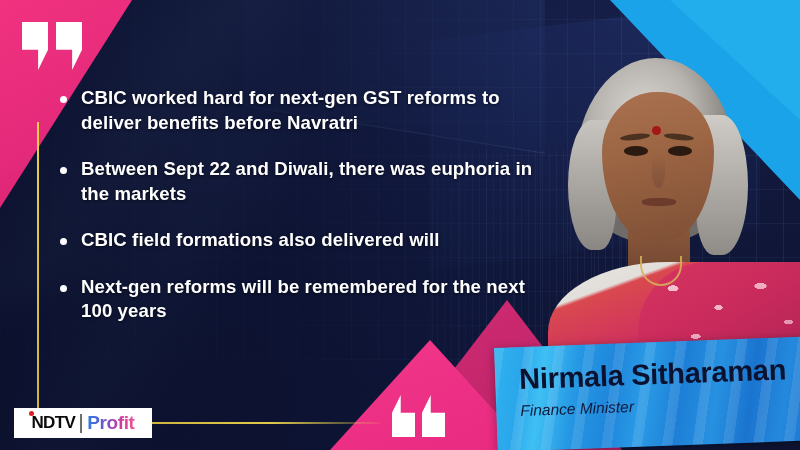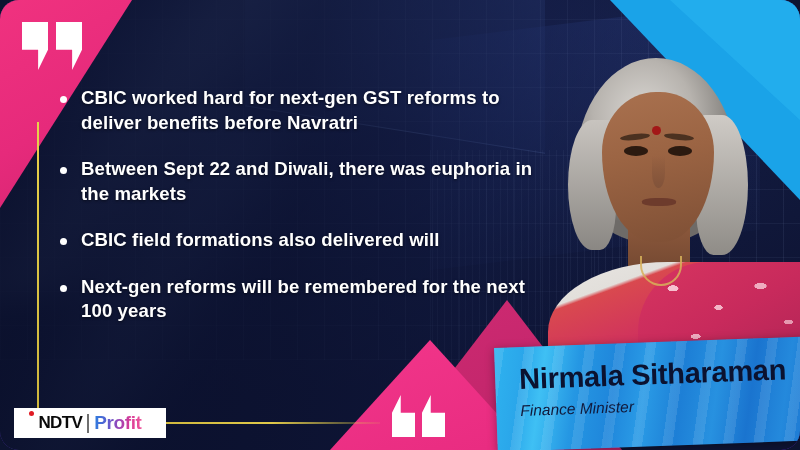--- a/index.html
+++ b/index.html
@@ -4,21 +4,20 @@
 <style>
   * { margin:0; padding:0; box-sizing:border-box; }
   html,body { width:800px; height:450px; overflow:hidden; background:#0d1430; }
   body { font-family:"Liberation Sans", sans-serif; }
 
   #card {
     position:relative;
     width:800px; height:450px;
     overflow:hidden;
     background:#6d28d9;
-    border-radius:19px;
   }
 
   
   .bg-base{
     position:absolute; inset:0;
     background:
       linear-gradient(118deg, rgba(46,66,130,.55) 0%, rgba(14,21,52,.0) 42%),
       radial-gradient(120% 80% at 18% 8%, #2b3d78 0%, #1a2452 38%, #121a3e 68%, #0e1434 100%);
   }
   
@@ -263,21 +262,21 @@
   .nb-role{
     position:relative; z-index:2;
     color:#111a3c;
     font-size:15.5px; font-style:italic;
     margin-top:6px;
   }
 
   
   .logo{
     position:absolute; left:14px; top:408px;
-    width:152px; height:30px;
+    width:138px; height:30px;
     background:#ffffff;
     display:flex; align-items:center; justify-content:center;
     gap:5px;
   }
   .logo-ndtv{
     font-size:17px; font-weight:bold; color:#0a0a0a;
     letter-spacing:-.6px; position:relative;
   }
   .logo-dot{
     position:absolute; left:15px; top:3px;

